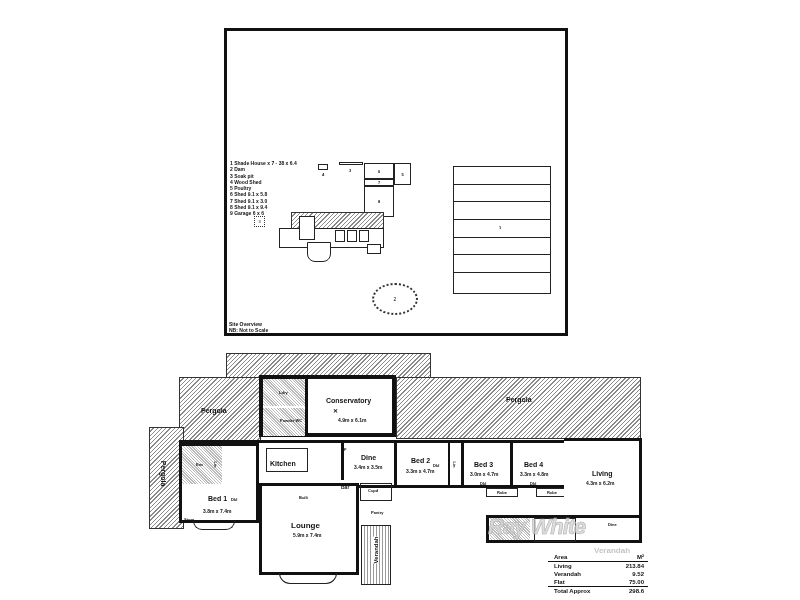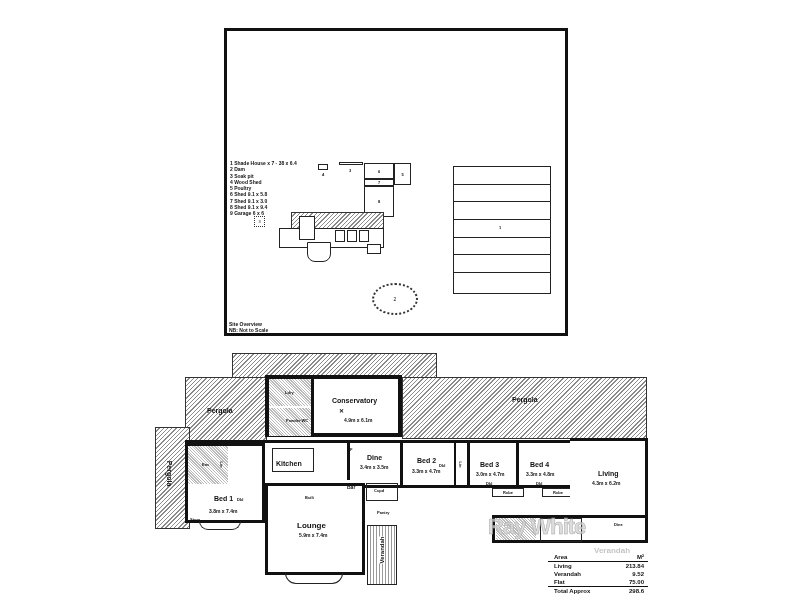--- a/index.html
+++ b/index.html
@@ -18,21 +18,21 @@
   .wall{background:#111;}
   .room{background:#fff;}
   .lbl{font-size:7px;font-weight:bold;text-align:center;white-space:nowrap;}
   .dim{font-size:5px;font-weight:bold;text-align:center;white-space:nowrap;}
   .small{font-size:4px;font-weight:bold;white-space:nowrap;}
   .tile{background:repeating-linear-gradient(45deg,#fff 0 1px,#bbb 1px 2px),#eee;}
   .area-table{left:548px;top:553px;width:100px;font-size:6px;font-weight:bold;}
   .area-table .r{display:flex;justify-content:space-between;padding:0 4px 0 6px;height:8px;line-height:8px;}
   .area-table .head{border-bottom:1.5px solid #111;}
   .area-table .total{border-top:1.5px solid #111;}
-  .watermark{left:488px;top:514px;font-size:22px;font-weight:bold;color:rgba(210,210,210,0.75);letter-spacing:-1px;-webkit-text-stroke:0.5px #aaa;}
+  .watermark{left:488px;top:514px;font-size:22px;font-weight:bold;font-style:italic;color:rgba(210,210,210,0.75);letter-spacing:-1px;-webkit-text-stroke:0.5px #aaa;}
   .watermark-sub{left:594px;top:546px;font-size:8px;font-weight:bold;color:rgba(190,190,190,0.9);}
 </style>
 </head>
 <body>
 
 <div class="abs site"></div>
 
 <div class="abs legend">
   <div>1  Shade House x 7 - 38 x 6.4</div>
   <div>2  Dam</div>
@@ -91,21 +91,21 @@
 
 <div class="abs dam">
     <span>2</span>
   </div>
 
 <div class="abs site-caption">
   <div>Site Overview</div>
   <div>NB: Not to Scale</div>
 </div>
 
-<div class="abs" style="left:152px;top:350px;width:500px;height:250px;">
+<div class="abs" style="left:146px;top:350px;width:500px;height:250px;">
 
   <div class="abs hatch" style="left:80px;top:3px;width:203px;height:28px;border:1px solid #333;"></div>
   <div class="abs hatch" style="left:33px;top:27px;width:80px;height:80px;border:1px solid #333;"></div>
   <div class="abs hatch" style="left:3px;top:77px;width:33px;height:100px;border:1px solid #333;"></div>
   <div class="abs hatch" style="left:250px;top:27px;width:243px;height:60px;border:1px solid #333;"></div>
 
   <div class="abs lbl" style="left:55px;top:57px;">Pergola</div>
   <div class="abs lbl" style="left:360px;top:46px;">Pergola</div>
   <div class="abs lbl" style="left:5px;top:120px;transform:rotate(90deg);">Pergola</div>
 

